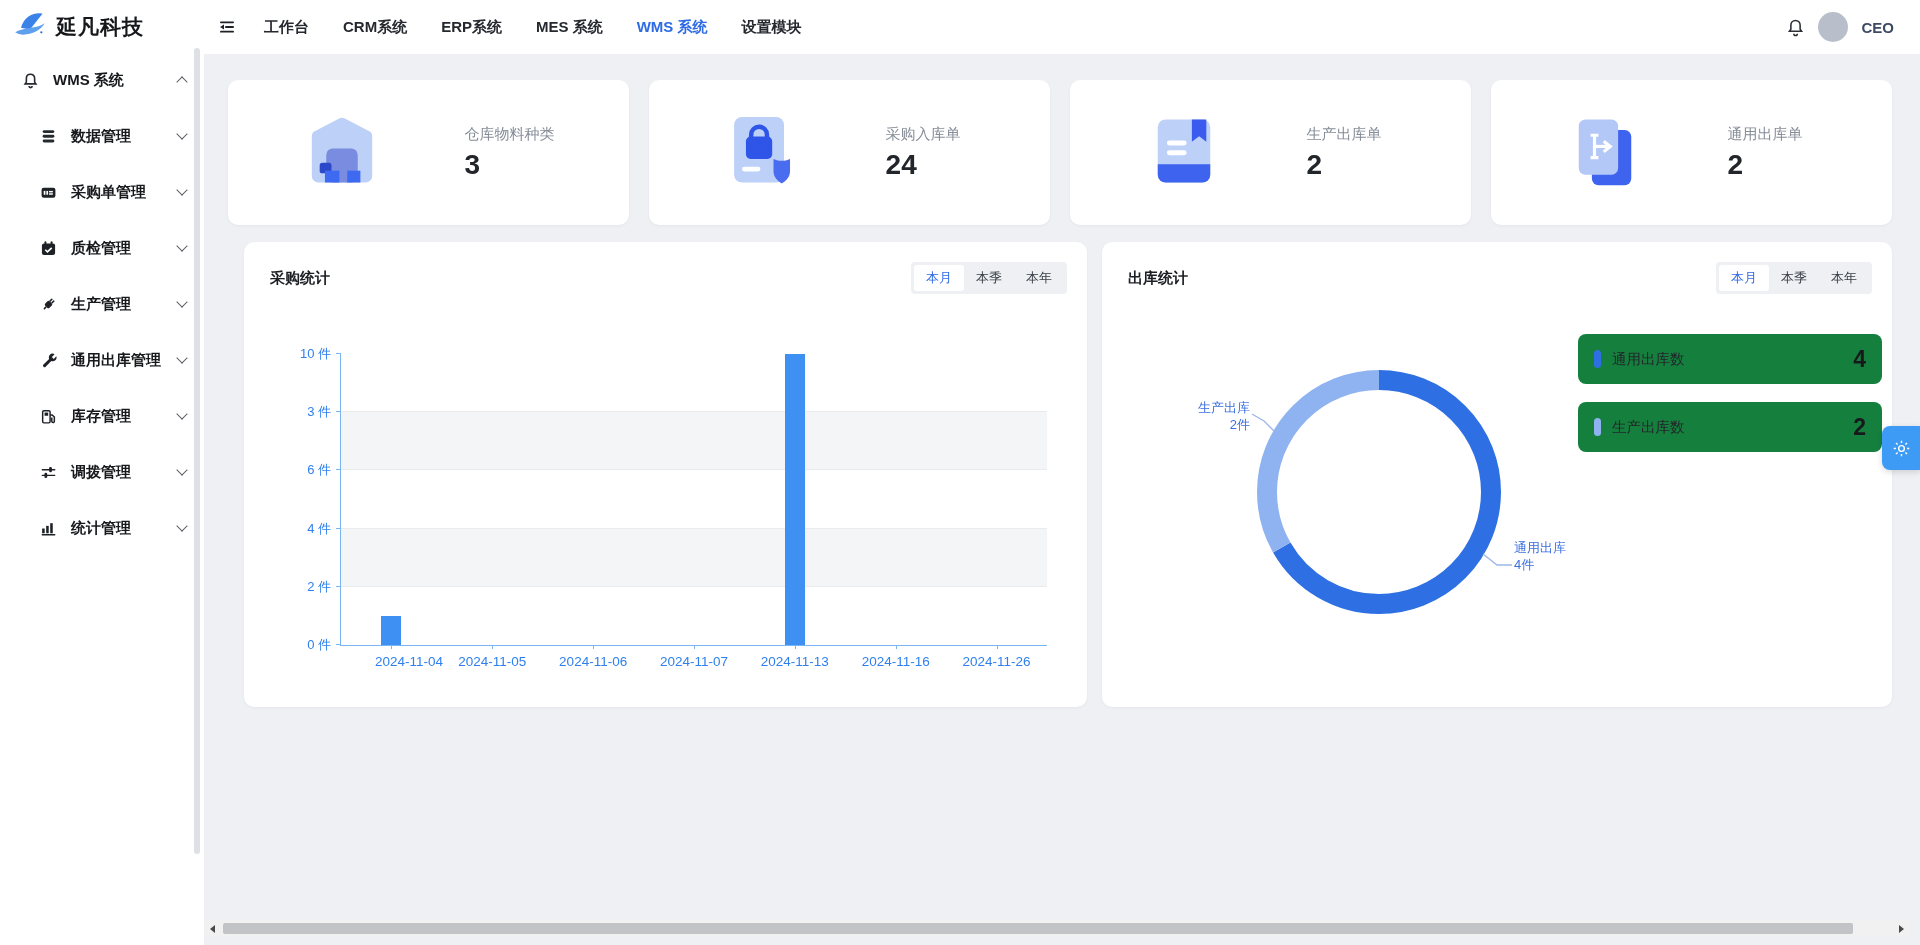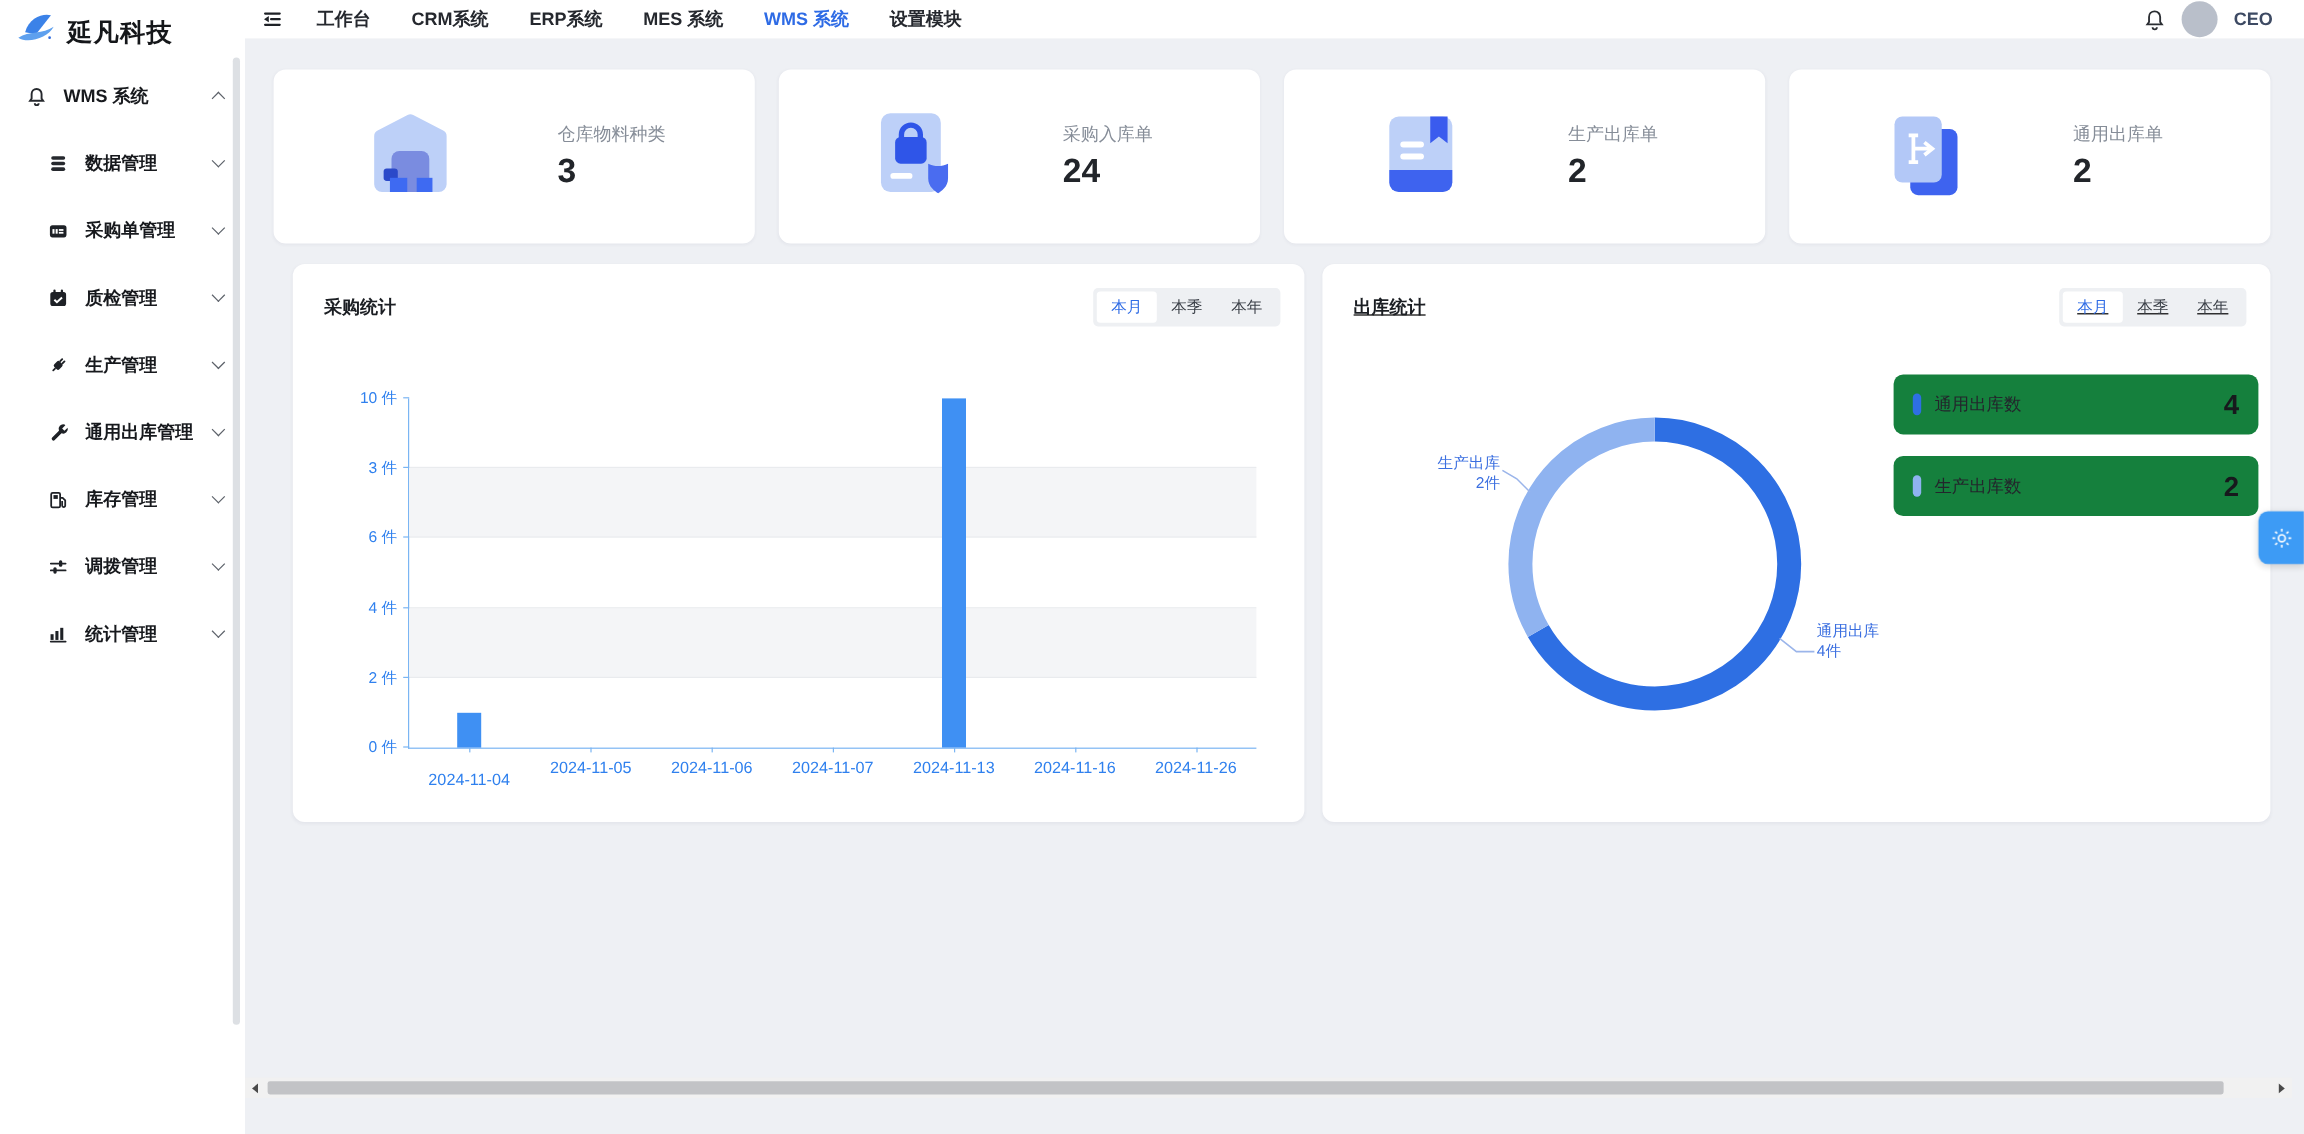--- a/index.html
+++ b/index.html
@@ -17,21 +17,21 @@
   .side-item .icn { width:20px; margin-right:11px; display:flex; align-items:center; }
   .side-item .lbl { flex:1; white-space:nowrap; }
   .chev { width:8px; height:8px; border-right:1.5px solid #5c6169; border-bottom:1.5px solid #5c6169;
     transform:rotate(45deg); margin-top:-4px; flex:none; }
   .chev.up { transform:rotate(-135deg); margin-top:4px; }
   .vthumb { position:absolute; right:4px; top:48px; width:6px; height:806px;
     background:#dde0e4; border-radius:3px; }
 
   
   .main { margin-left:204px; height:945px; position:relative; }
-  .topbar { height:32px; background:#fff; display:flex; align-items:center; padding:0 26px 0 14px; }
+  .topbar { height:54px; background:#fff; display:flex; align-items:center; padding:0 26px 0 14px; }
   .fold-btn { margin-right:28px; display:flex; cursor:pointer; }
   .nav-item { font-size:15px; font-weight:600; color:#25282e; margin-right:34px; cursor:pointer; white-space:nowrap; }
   .nav-item.active { color:#2e6be5; }
   .topbar-right { margin-left:auto; display:flex; align-items:center; gap:13px;font-weight:bold; }
   .avatar { width:30px; height:30px; border-radius:50%; background:#b9bfca; }
   .user-name { font-size:15px; color:#3d4a63; }
 
   
   .content { position:relative; padding:26px 28px 0 24px; height:903px; }
   .stats-row { display:flex; gap:20px; }
@@ -39,21 +39,21 @@
     box-shadow:0 1px 3px rgba(30,40,80,.05); }
   .stat-icon { position:absolute; left:72px; top:50%; transform:translateY(-50%); }
   .stat-text { position:absolute; left:59%; top:50%; transform:translateY(-50%); }
   .stat-label { font-size:15px; color:#868d98; }
   .stat-value { font-size:28px; font-weight:700; color:#22252a; margin-top:5px; }
 
   .charts-row { display:flex; gap:15px; margin-top:17px;padding-left:16px; }
   .chart-card { background:#fff; border-radius:10px; height:465px; position:relative;
     box-shadow:0 1px 3px rgba(30,40,80,.05); }
   .chart-card.left { width:843px; flex:none; }
-  .chart-card.right { flex:1;text-decoration:underline; }
+  .chart-card.right { flex:1; }
   .chart-head { display:flex; justify-content:space-between; align-items:center; padding:20px 20px 0 26px; }
   .chart-title { font-size:15px; font-weight:700; color:#1b1e23; }
   .seg { display:flex; background:#eef0f3; border-radius:4px; padding:3px; }
   .seg-item { font-size:13px; color:#3a3f47; padding:4px 12px; border-radius:3px; cursor:pointer; white-space:nowrap; }
   .seg-item.active { background:#fff; color:#2e6be5; }
 
   
   .bar-wrap { position:absolute; left:96px; right:40px; top:112px; height:292px; }
   .plot { position:absolute; inset:0; border-left:1px solid #7ab5f3; border-bottom:1px solid #7ab5f3; }
   .band { position:absolute; left:0; right:0; }
@@ -361,21 +361,21 @@
               <div class="ytm" style="bottom: 58.2px;"></div>
               <div class="ytick" style="bottom: 40%; margin-top: 27px;">4 件</div>
               <div class="ytm" style="bottom: 116.4px;"></div>
               <div class="ytick" style="bottom: 60%;">6 件</div>
               <div class="ytm" style="bottom: 174.6px;"></div>
               <div class="ytick" style="bottom: 80%;">3 件</div>
               <div class="ytm" style="bottom: 232.8px;"></div>
               <div class="ytick" style="bottom: 100%;">10 件</div>
               <div class="ytm" style="bottom: 291px;"></div>
               <div class="bar" style="left: 40.4286px; height: 29.1px; background: rgb(63, 144, 243);"></div>
-              <div class="xtick" style="left: 50px; margin-top: 10px;">2024-11-04</div>
+              <div class="xtick" style="left: 68px;">2024-11-04</div>
               <div class="xtm" style="left: 50.4286px;"></div>
               <div class="xtick" style="left: 151.286px;">2024-11-05</div>
               <div class="xtm" style="left: 151.286px;"></div>
               <div class="xtick" style="left: 252.143px;">2024-11-06</div>
               <div class="xtm" style="left: 252.143px;"></div>
               <div class="xtick" style="left: 353px;">2024-11-07</div>
               <div class="xtm" style="left: 353px;"></div>
               <div class="bar" style="left: 443.857px; height: 291px; background: rgb(63, 144, 243);"></div>
               <div class="xtick" style="left: 453.857px;">2024-11-13</div>
               <div class="xtm" style="left: 453.857px;"></div>

